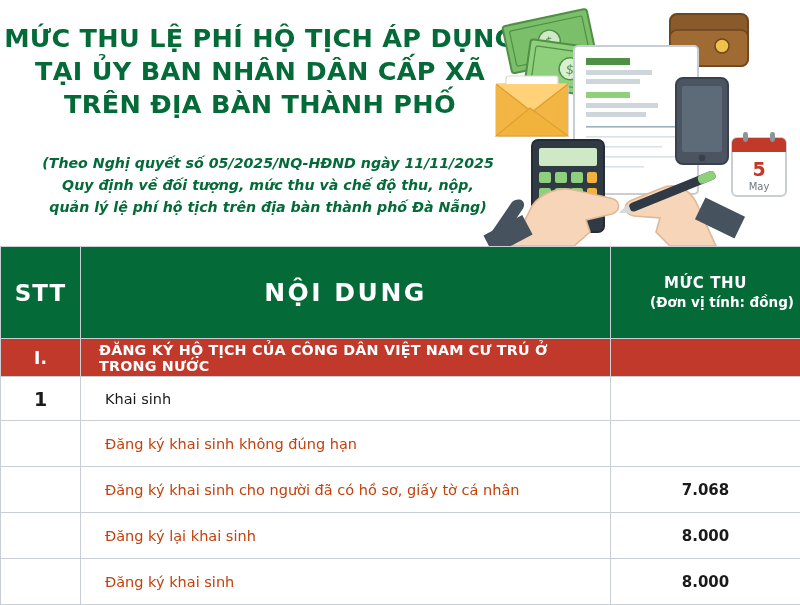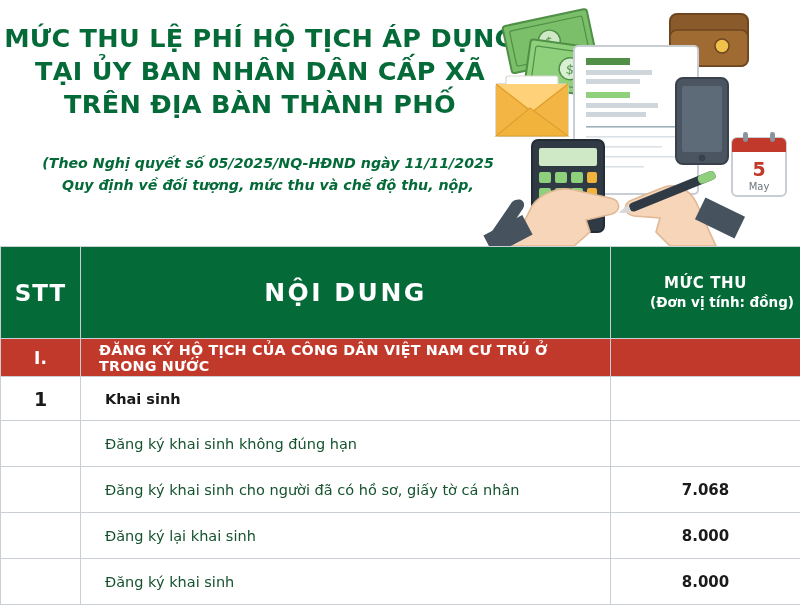--- a/index.html
+++ b/index.html
@@ -153,32 +153,32 @@
 
   
   .row-group td { height: 44px; background: #ffffff; }
   .row-group .cell-stt {
     text-align: center;
     font-weight: bold;
     font-size: 19px;
     color: #1a1a1a;
   }
   .row-group .cell-noidung {
-    font-weight: bold;
+    font-weight: normal;
     font-size: 14.5px;
     color: #1a1a1a;
     padding-left: 24px;
   }
 
   
   .row-item td { height: 46px; background: #ffffff; }
   .row-item .cell-stt { background: #ffffff; }
   .row-item .cell-noidung {
     font-size: 14.5px;
-    color: #14532d;
+    color: #c2410c;
     padding-left: 24px;
   }
   .cell-fee {
     text-align: center;
     font-weight: bold;
     font-size: 15px;
     color: #1a1a1a;
   }
 </style>
 </head>
@@ -190,20 +190,21 @@
 
     <div class="title-block">
       <div class="title-line">MỨC THU LỆ PHÍ HỘ TỊCH ÁP DỤNG</div>
       <div class="title-line">TẠI ỦY BAN NHÂN DÂN CẤP XÃ</div>
       <div class="title-line">TRÊN ĐỊA BÀN THÀNH PHỐ</div>
     </div>
 
     <div class="subtitle-block">
       <div class="subtitle-line">(Theo Nghị quyết số 05/2025/NQ-HĐND ngày 11/11/2025</div>
       <div class="subtitle-line">Quy định về đối tượng, mức thu và chế độ thu, nộp,</div>
+      <div class="subtitle-line">quản lý lệ phí hộ tịch trên địa bàn thành phố Đà Nẵng)</div>
     </div>
 
     <div class="illus">
       <svg width="330" height="246" viewBox="0 0 330 246" xmlns="http://www.w3.org/2000/svg">
 
         <g>
           <g transform="rotate(-12 75 40)">
             <rect x="36" y="18" width="86" height="48" rx="3" fill="#7bbf6a" stroke="#4f8f46" stroke-width="2"></rect>
             <rect x="42" y="24" width="74" height="36" rx="2" fill="none" stroke="#4f8f46" stroke-width="1.2"></rect>
             <circle cx="79" cy="42" r="11" fill="#cfe8c6" stroke="#4f8f46" stroke-width="1.4"></circle>

